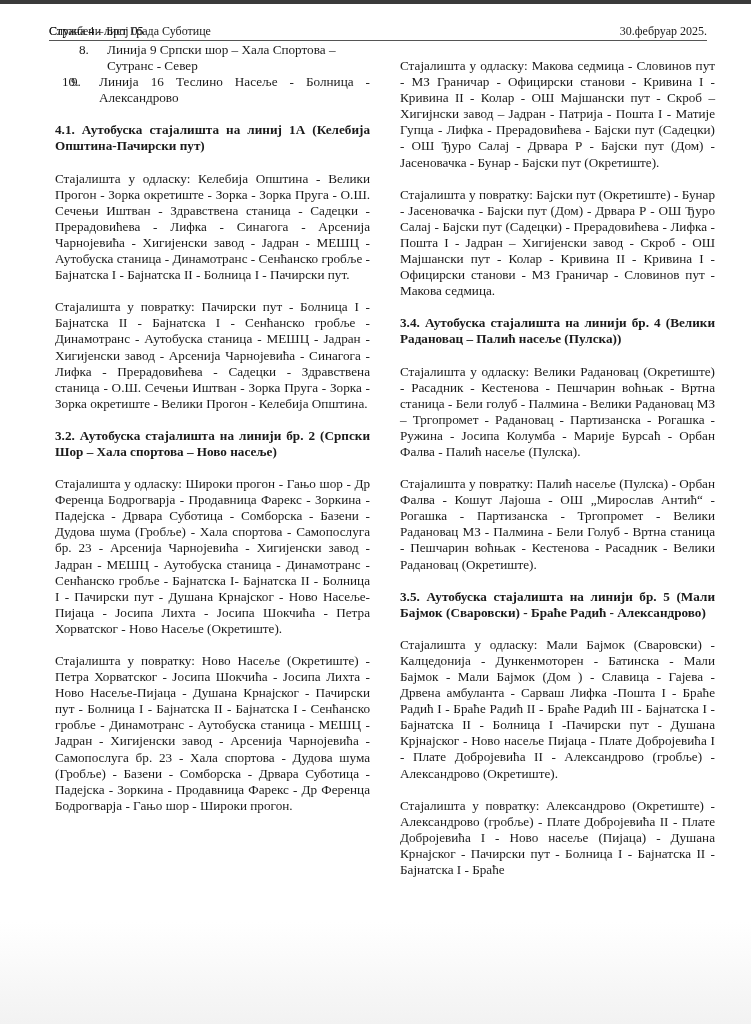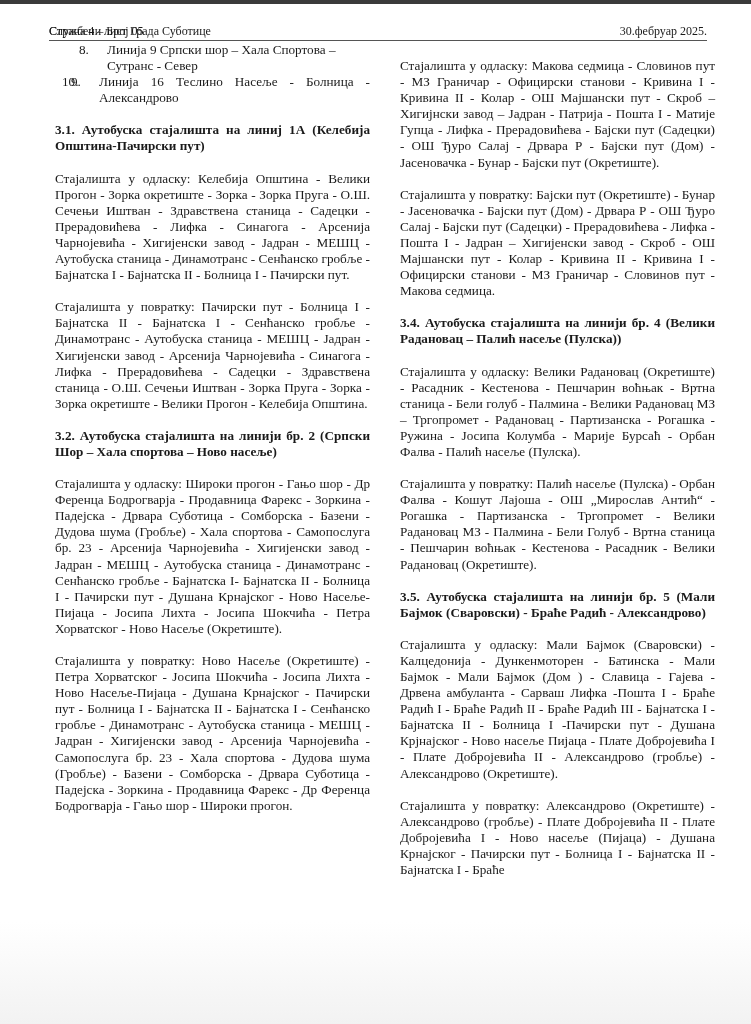--- a/index.html
+++ b/index.html
@@ -58,21 +58,21 @@
         <span class="num" style="left:16px;">9.</span>
       </li>
       <li style="padding-left:44px;">
         <span class="num" style="left:7px;">10.</span>
         <span>Линија 16 Теслино Насеље - Болница - Александрово</span>
       </li>
     </ol>
     <div class="gap"></div>
 
     <div>
-      <p class="heading">3.1. Аутобуска стајалишта на линиј 1А (Келебија Општина-Пачирски пут)</p>
+      <p class="heading">4.1. Аутобуска стајалишта на линиј 1А (Келебија Општина-Пачирски пут)</p>
       <div class="gap"></div>
       <p><span class="label">Стајалишта у одласку</span><span>: Келебија Општина - Велики Прогон - Зорка окретиште - Зорка - Зорка Пруга - О.Ш. Сечењи Иштван - Здравствена станица - Садецки - Прерадовићева - Лифка - Синагога - Арсенија Чарнојевића - Хигијенски завод - Јадран - МЕШЦ - Аутобуска станица - Динамотранс - Сенћанско гробље - Бајнатска I - Бајнатска II - Болница I - Пачирски пут.</span></p>
       <div class="gap"></div>
       <p><span class="label">Стајалишта у повратку</span><span>: Пачирски пут - Болница I - Бајнатска II - Бајнатска I - Сенћанско гробље - Динамотранс - Аутобуска станица - МЕШЦ - Јадран - Хигијенски завод - Арсенија Чарнојевића - Синагога - Лифка - Прерадовићева - Садецки - Здравствена станица - О.Ш. Сечењи Иштван - Зорка Пруга - Зорка - Зорка окретиште - Велики Прогон - Келебија Општина.</span></p>
     </div>
     <div class="gap"></div>
 
     <div>
       <p class="heading">3.2. Аутобуска стајалишта на линији бр. 2 (Српски Шор – Хала спортова – Ново насеље)</p>
       <div class="gap"></div>

